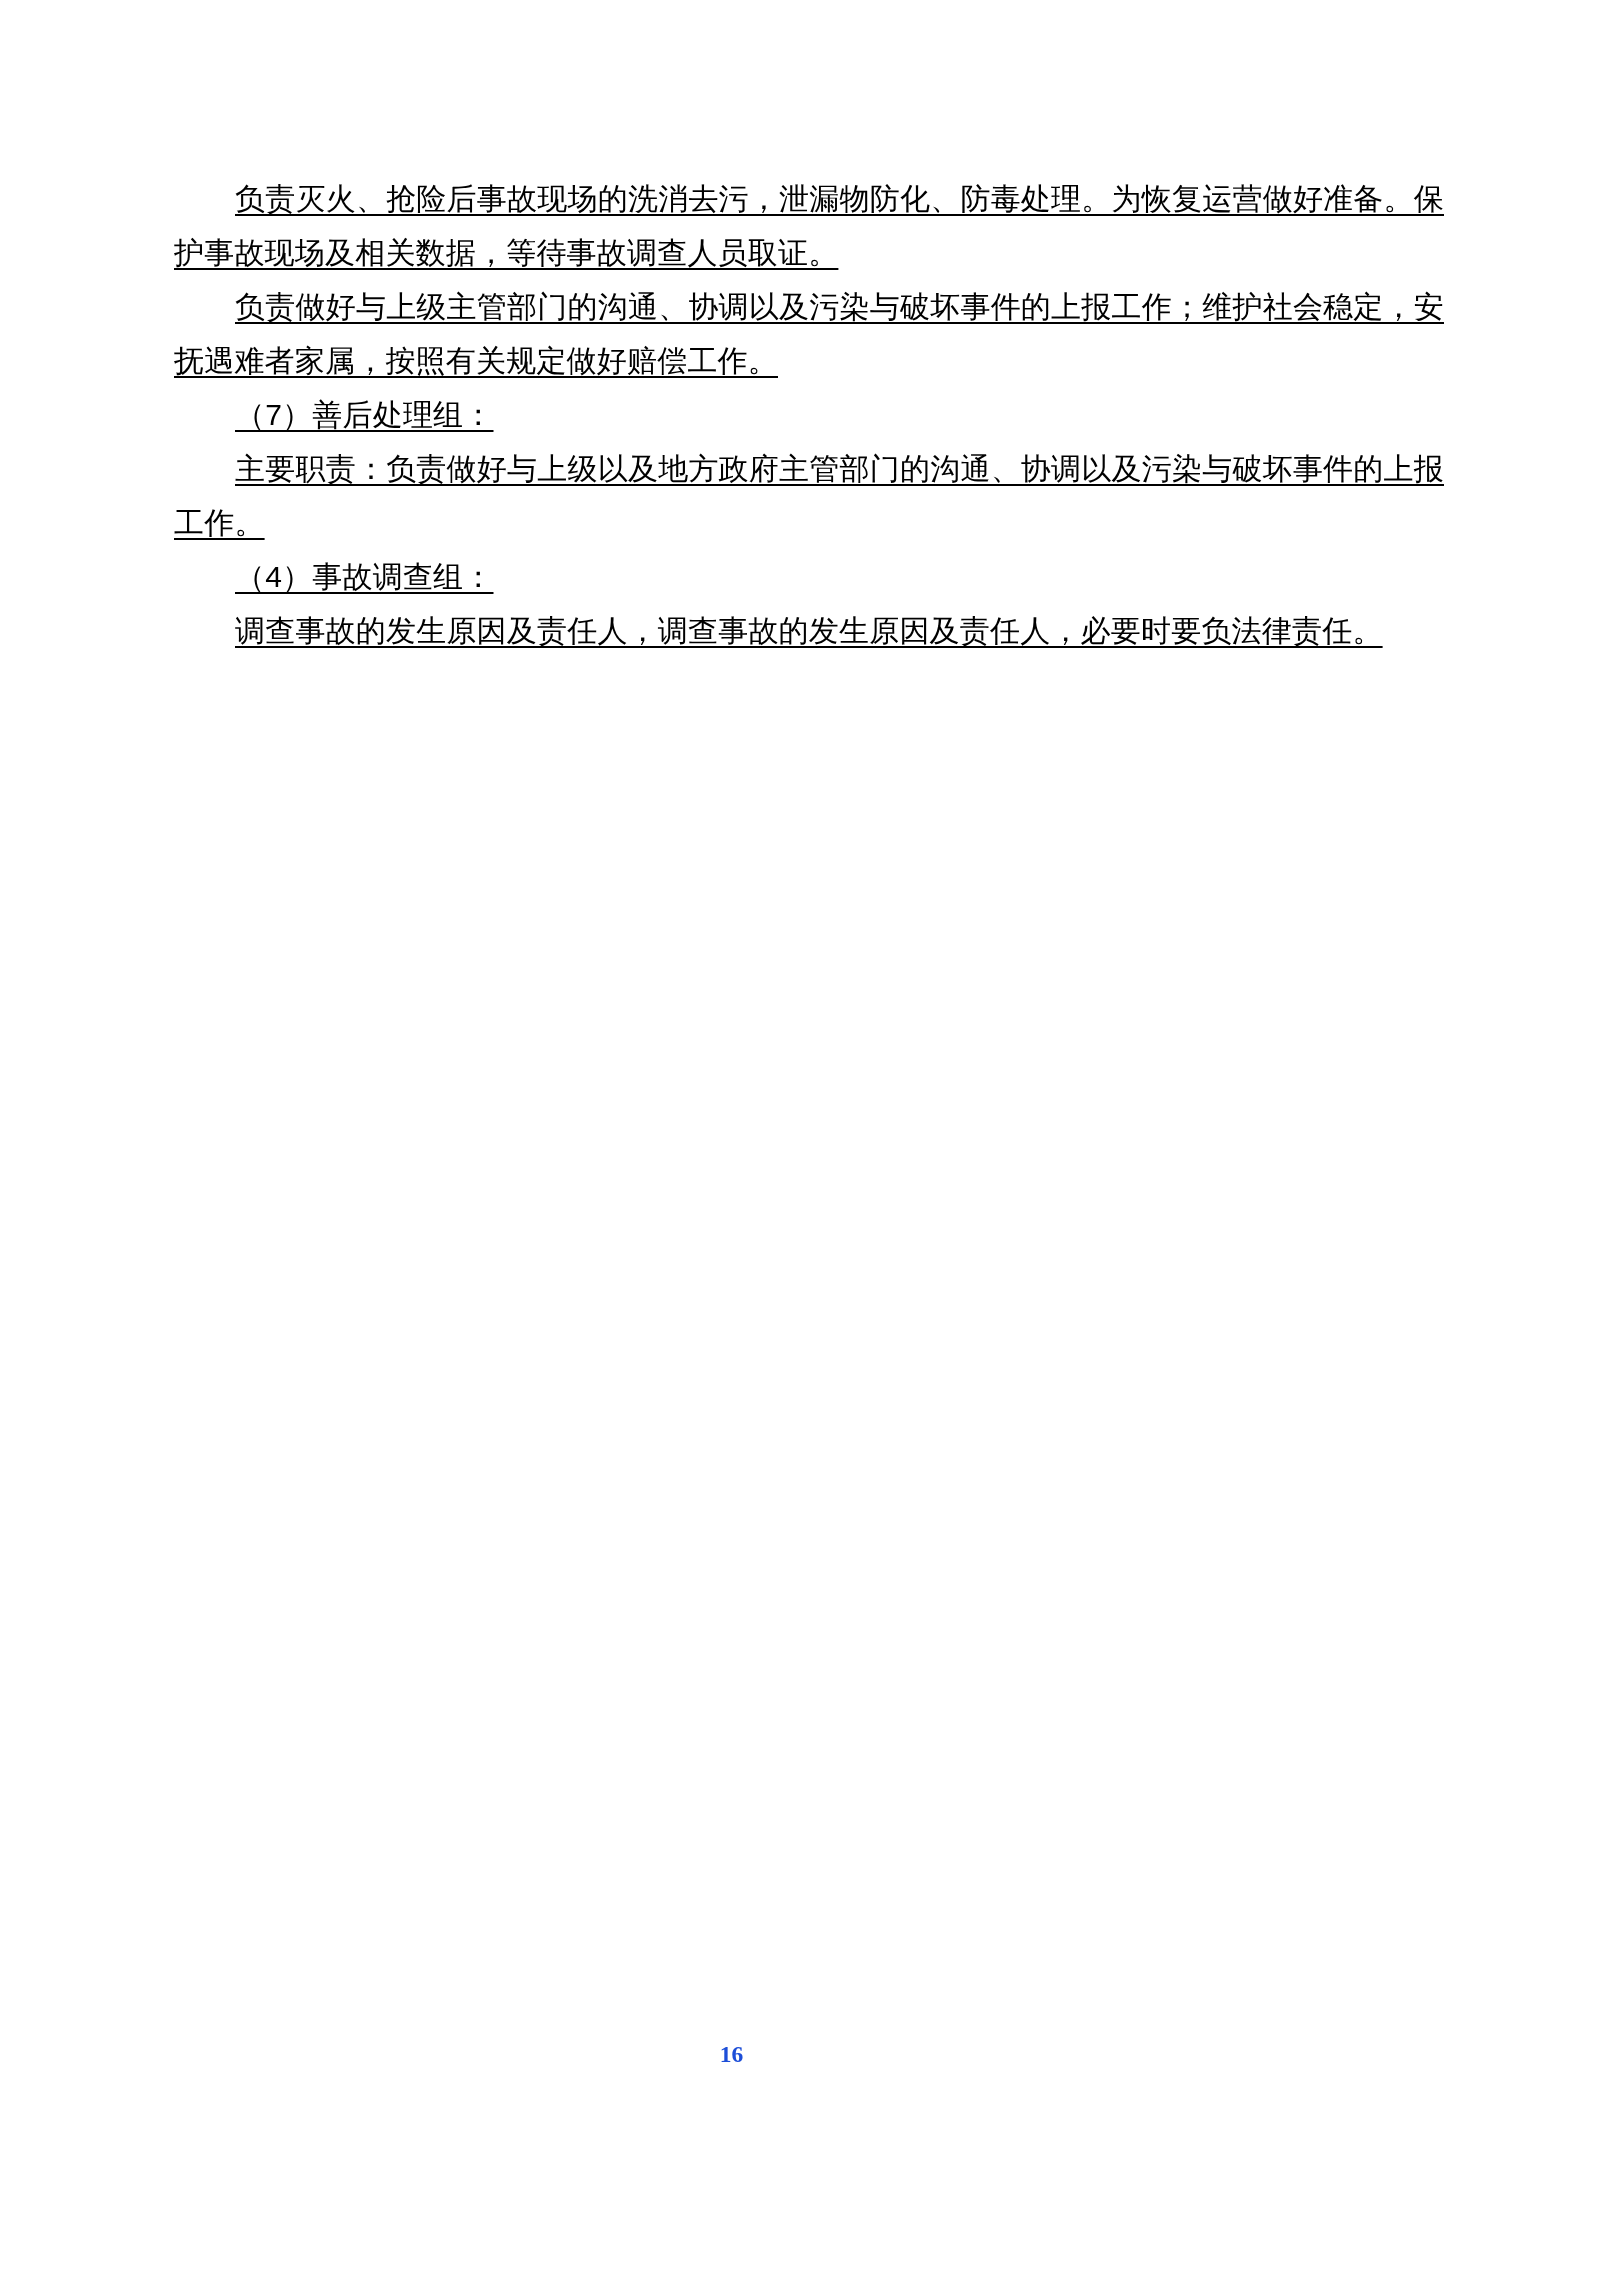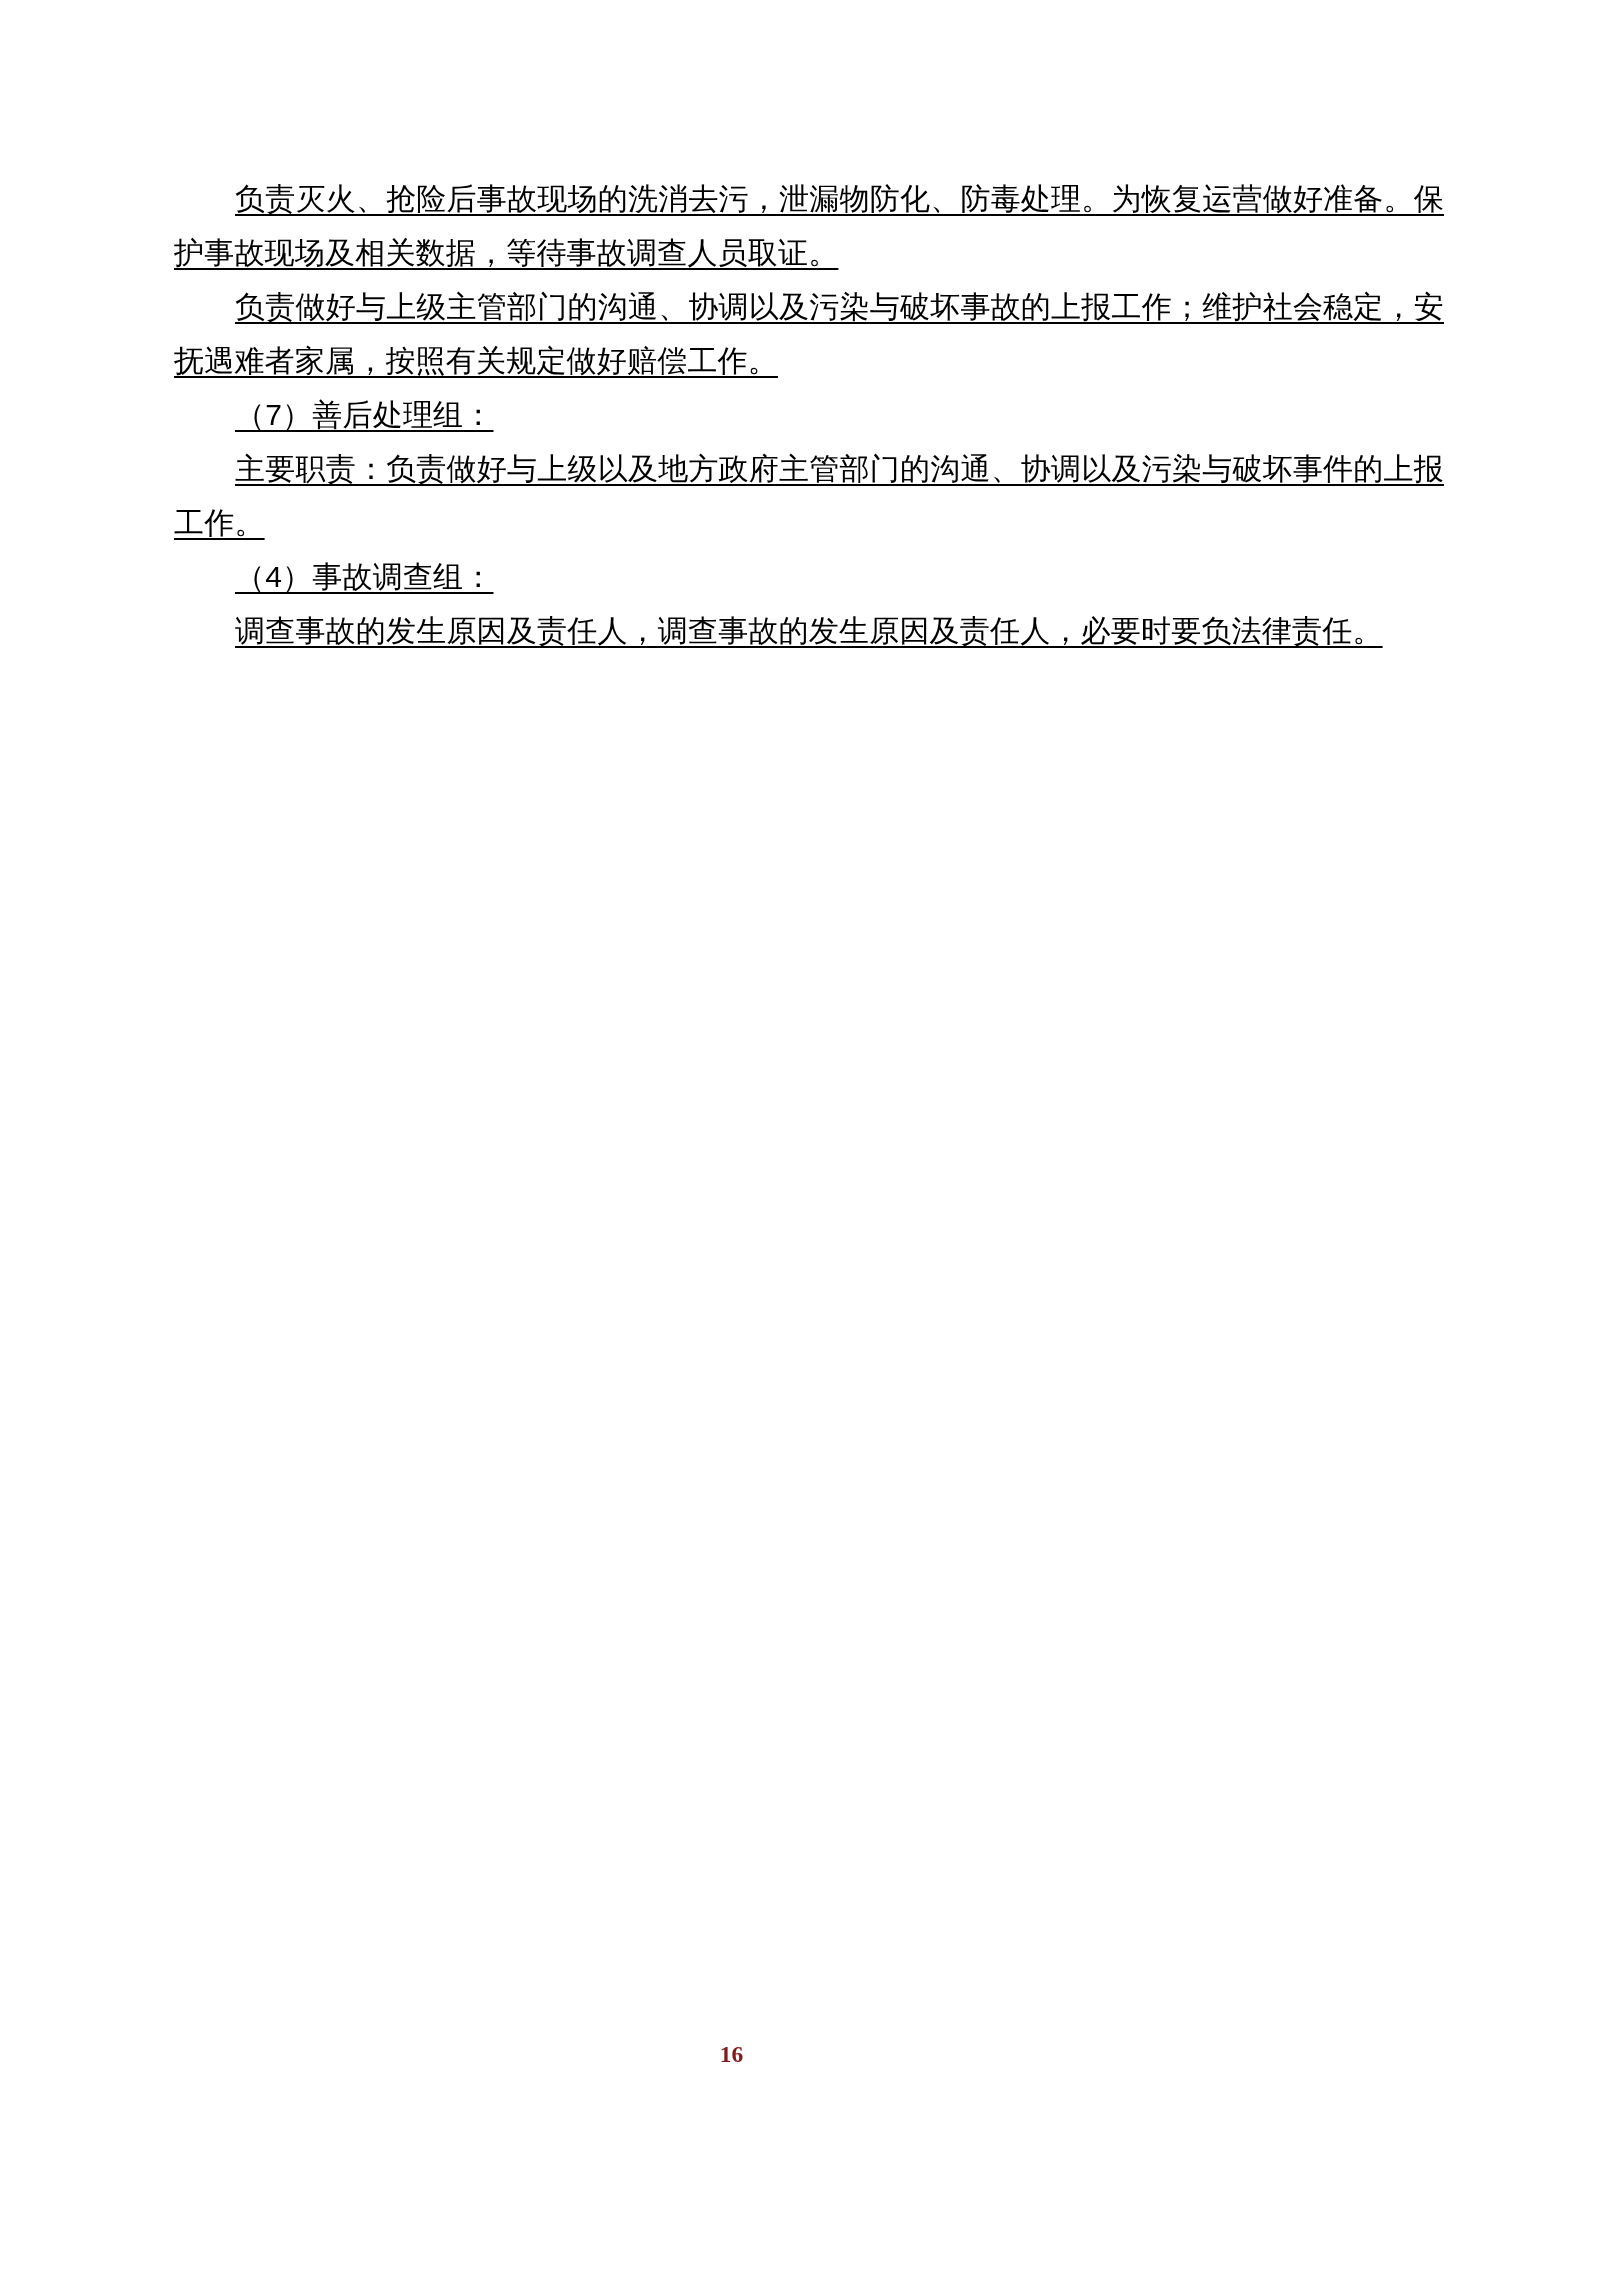--- a/index.html
+++ b/index.html
@@ -43,32 +43,32 @@
   }
   .page-number {
     position: absolute;
     left: 0;
     right: 0;
     top: 2041px;
     text-align: center;
     font-size: 23.5px;
     font-family: "Liberation Serif", serif;
     font-weight: bold;
-    color: #7f1d1d;
+    color: #1d4ed8;
   }
 </style>
 </head>
 <body>
 
 <div class="page">
   <div class="doc-body">
 
     <p class="para"><span class="u">负责灭火、抢险后事故现场的洗消去污，泄漏物防化、防毒处理。为恢复运营做好准备。保护事故现场及相关数据，等待事故调查人员取证。</span></p>
 
-    <p class="para"><span class="u">负责做好与上级主管部门的沟通、协调以及污染与破坏事故的上报工作；维护社会稳定，安抚遇难者家属，按照有关规定做好赔偿工作。</span></p>
+    <p class="para"><span class="u">负责做好与上级主管部门的沟通、协调以及污染与破坏事件的上报工作；维护社会稳定，安抚遇难者家属，按照有关规定做好赔偿工作。</span></p>
 
     <p class="para"><span class="u">（7）善后处理组：</span></p>
 
     <p class="para"><span class="u">主要职责：负责做好与上级以及地方政府主管部门的沟通、协调以及污染与破坏事件的上报工作。</span></p>
 
     <p class="para"><span class="u">（4）事故调查组：</span></p>
 
     <p class="para"><span class="u">调查事故的发生原因及责任人，调查事故的发生原因及责任人，必要时要负法律责任。</span></p>
 
   </div>

